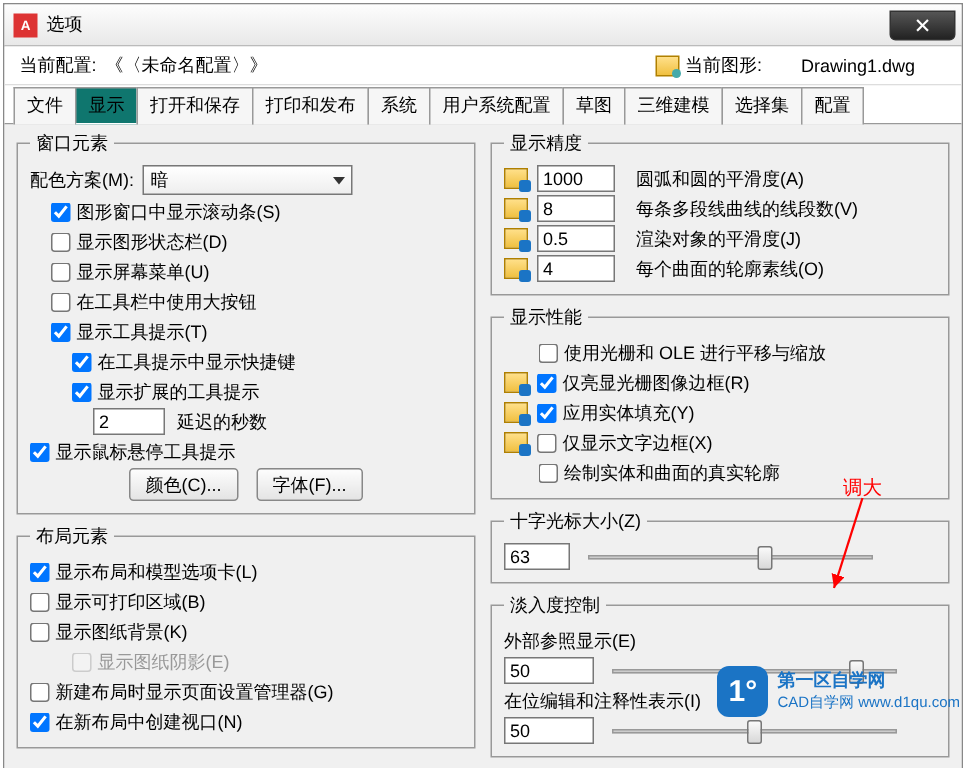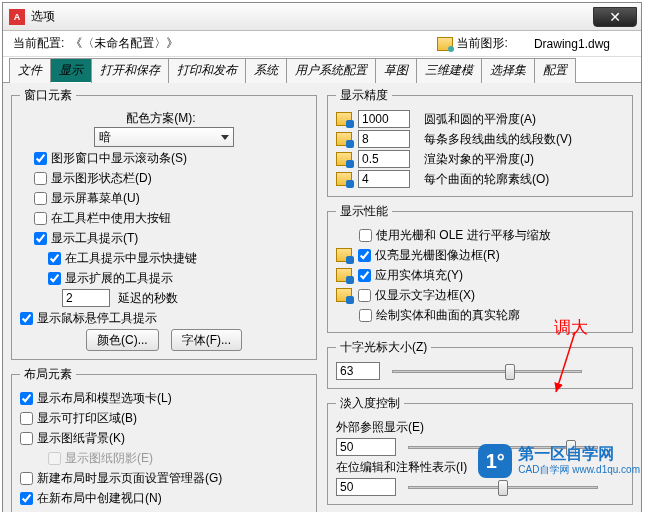--- a/index.html
+++ b/index.html
@@ -8,47 +8,47 @@
 .titlebar { background: linear-gradient(#fdfdfd,#e8e8e8); height: 28px; border-bottom: 1px solid #bbb; display: flex; align-items: center; }
 .titlebar .tlogo { width: 16px; height: 16px; background: #d33; margin: 0 6px; display: inline-block; font-size: 9px; color: #fff; text-align: center; line-height: 16px; font-weight: bold; }
 .titlebar .ttext { flex: 1; }
 .closebtn { width: 44px; height: 20px; background: linear-gradient(#555,#222); color: #fff; text-align: center; line-height: 18px; margin-right: 4px; border: 1px solid #333; border-radius: 0 0 4px 4px; font-size: 14px; }
 .toprow { display: flex; padding: 4px 10px; align-items: center; background: #fff; border-bottom: 1px solid #ddd; text-align: center; }
 .toprow .lbl { margin-right: 6px; }
 .toprow .val { margin-right: 40px; }
 .fileicon { width: 16px; height: 14px; background: linear-gradient(#ffe08a,#f0c040); border: 1px solid #b08000; display: inline-block; margin-right: 4px; position: relative; }
 .fileicon::after { content:""; position:absolute; width:6px; height:6px; background:#4aa; right:-2px; bottom:-2px; border-radius:50%; }
 .tabs { display: flex; background: #fff; padding: 0 6px; border-bottom: 1px solid #999; }
-.tab { padding: 3px 8px; border: 1px solid #999; border-bottom: none; background: #f6f6f6; margin-right: -1px; position: relative; top: 1px; font-style: italic; }
+.tab { padding: 3px 8px; border: 1px solid #999; border-bottom: none; background: #f6f6f6; margin-right: -1px; position: relative; top: 1px; }
 .tab.active { background: #0f766e; border-bottom: 1px solid #fff; }
 .body { display: flex; background: #f0f0f0; padding: 4px 8px 6px 8px; gap: 10px; }
 .col { flex: 1; }
 fieldset { border: 1px solid #999; margin: 0 0 6px 0; padding: 4px 8px 6px 8px; background: #f0f0f0; }
 legend { padding: 0 4px; }
 .row { display: flex; align-items: center; margin: 2px 0; min-height: 18px; }
 .ind1 { margin-left: 14px; }
 .ind2 { margin-left: 28px; }
 .ind3 { margin-left: 42px; }
 input[type=checkbox] { margin: 0 4px 0 0; width: 13px; height: 13px; }
-.combo { display: flex; align-items: center; flex-direction: column; }
+.combo { display: flex; align-items: center; }
 select, .fake-select { height: 20px; border: 1px solid #777; background: linear-gradient(#fff,#eee); padding: 0 4px; }
 .fake-select { width: 140px; display: flex; align-items: center; justify-content: space-between; }
 .tri { width: 0; height: 0; border-left: 4px solid transparent; border-right: 4px solid transparent; border-top: 5px solid #333; }
 .btn { height: 22px; border: 1px solid #888; background: linear-gradient(#fdfdfd,#e4e4e4); padding: 0 10px; border-radius: 3px; display: inline-flex; align-items: center; }
 .numbox { width: 48px; height: 18px; border: 1px solid #777; background: #fff; padding: 0 3px; display: inline-flex; align-items: center; }
 .picon { width: 16px; height: 14px; background: linear-gradient(#ffe08a,#f0c040); border: 1px solid #b08000; display: inline-block; margin-right: 6px; position: relative; }
 .picon::after { content:""; position:absolute; width:8px; height:8px; background:#1b74c5; right:-3px; bottom:-3px; border-radius:2px; }
 .slider { position: relative; width: 190px; height: 18px; }
 .slider .track { position: absolute; top: 8px; left: 0; right: 0; height: 3px; background: #ccc; border: 1px solid #999; }
 .slider .thumb { position: absolute; top: 2px; width: 10px; height: 16px; background: linear-gradient(#fafafa,#d8d8d8); border: 1px solid #777; border-radius: 2px; }
-.annot { position: absolute; color: #f00; font-size: 17px; pointer-events: none; }
+.annot { position: absolute; color: #f00; font-size: 13px; pointer-events: none; }
 .arrow-svg { position: absolute; pointer-events: none; }
 .watermark { position: absolute; right: 6px; bottom: 34px; display: flex; align-items: center; gap: 6px; }
 .wm-badge { width: 34px; height: 34px; background: #1b74c5; border-radius: 8px; color: #fff; font-size: 20px; font-weight: bold; text-align: center; line-height: 34px; }
-.wm-text { color: #1b74c5; font-size: 16px; font-weight: bold; line-height: 1.1; }
+.wm-text { color: #1b74c5; font-size: 12px; font-weight: bold; line-height: 1.1; }
 .wm-sub { color: #1b74c5; font-size: 10px; }
 </style>
 </head>
 <body>
 
 <div class="window">
   <div class="titlebar">
     <span class="tlogo">A</span>
     <span class="ttext">选项</span>
     <div class="closebtn">✕</div>

